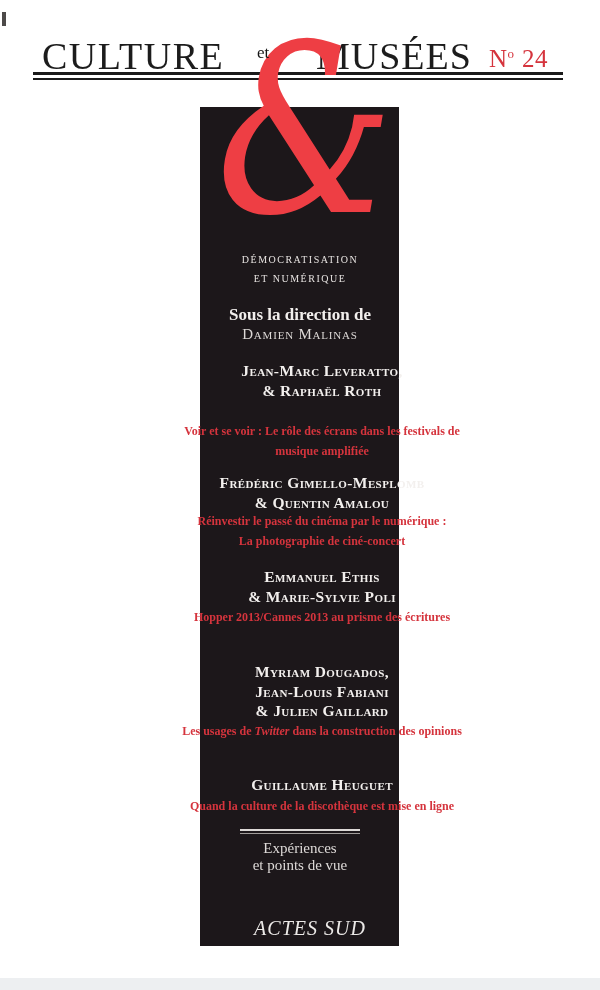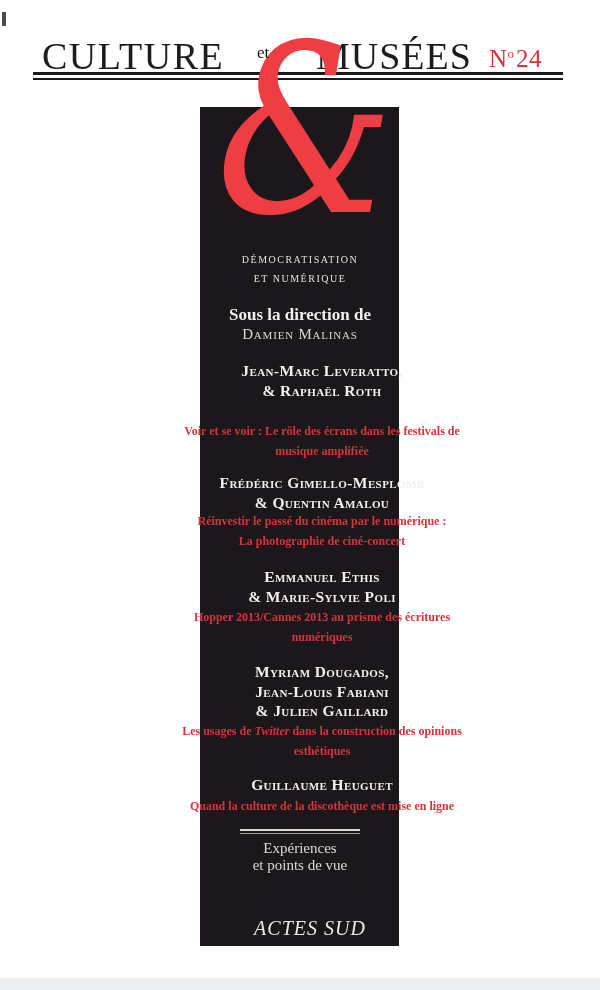--- a/index.html
+++ b/index.html
@@ -9,21 +9,21 @@
   }
   [class] {box-sizing:border-box;}
   
   .t-culture{position:absolute;left:42px;top:37px;font-size:38px;line-height:1;
     letter-spacing:1.5px;color:#1c1c1c;}
   .t-musees{position:absolute;left:316px;top:37px;font-size:38px;line-height:1;
     letter-spacing:1px;color:#1c1c1c;}
   .t-issue{position:absolute;left:489px;top:46px;font-size:25px;line-height:1;
     color:#d5343d;letter-spacing:0.5px;}
   .t-issue .ord{font-size:13px;vertical-align:9px;letter-spacing:0;}
-  .t-issue .num{margin-left:2px;}
+  .t-issue .num{margin-left:8px;}
   .t-et{position:absolute;left:257px;top:44px;font-size:17px;line-height:1;
     color:#151515;z-index:5;}
   .rule{position:absolute;left:33px;width:530px;background:#1a1a1a;}
   .rule-thick{top:72px;height:3px;}
   .rule-thin{top:78px;height:2px;}
   
   .ampersand{position:absolute;left:216px;top:13px;z-index:2;
     font-family:"DejaVu Serif",serif;font-style:italic;font-weight:400;
     font-size:235px;line-height:1;color:#ee3e44;
     transform:scale(0.85,1);transform-origin:top left;}
@@ -98,31 +98,29 @@
     <div class="ln">Réinvestir le passé du cinéma par le numérique :</div>
     <div class="ln">La photographie de ciné-concert</div>
   </div>
 
   <div class="block authors authors-3">
     <div class="ln">Emmanuel Ethis</div>
     <div class="ln">&amp; Marie-Sylvie Poli</div>
   </div>
   <div class="block rtitle rtitle-3">
     <div class="ln">Hopper 2013/Cannes 2013 au prisme des écritures</div>
-    <div class="ln">numériques</div>
   </div>
 
   <div class="block authors authors-4">
     <div class="ln">Myriam Dougados,</div>
     <div class="ln">Jean-Louis Fabiani</div>
     <div class="ln">&amp; Julien Gaillard</div>
   </div>
   <div class="block rtitle rtitle-4">
     <div class="ln"><span>Les usages de </span><i>Twitter</i><span> dans la construction des opinions</span></div>
-    <div class="ln">esthétiques</div>
   </div>
 
   <div class="block authors authors-5">
     <div class="ln">Guillaume Heuguet</div>
   </div>
   <div class="block rtitle rtitle-5">
     <div class="ln">Quand la culture de la discothèque est mise en ligne</div>
   </div>
 
   <div class="sep"></div>

